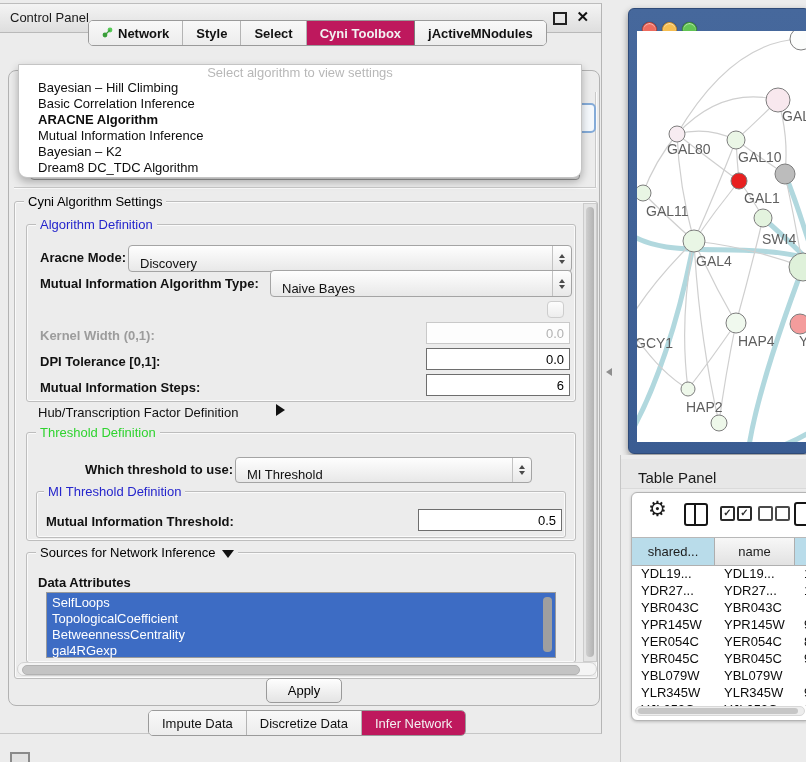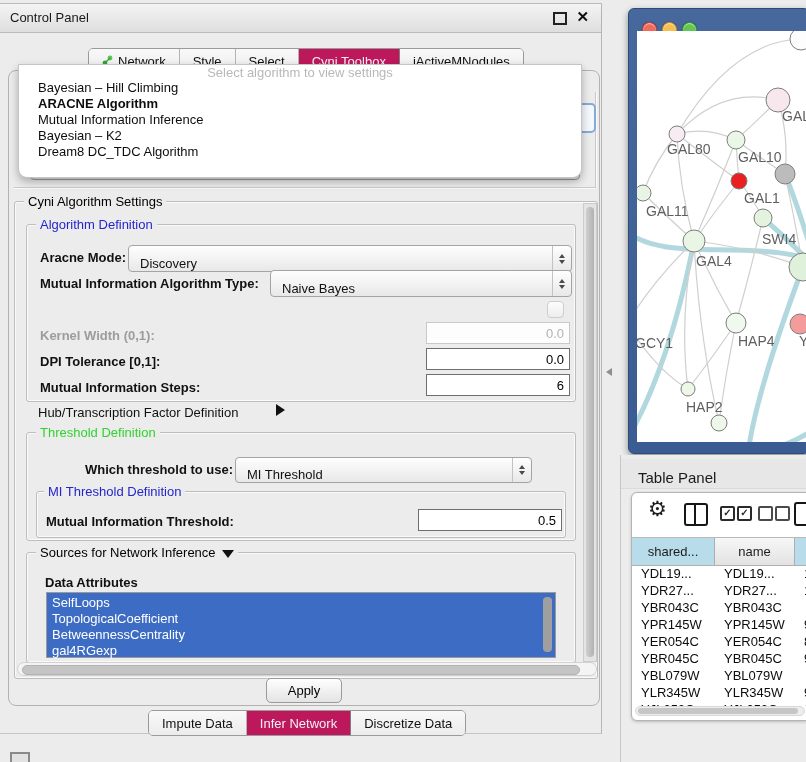--- a/index.html
+++ b/index.html
@@ -8,22 +8,22 @@
   
   #control-window{left:0;top:3px;width:601px;height:729px;background:#ececec;
     border-top:1px solid #bdbdbd;border-right:1px solid #b5b5b5;border-bottom:1px solid #c6c6c6;}
   #titlebar{left:0;top:0;width:100%;height:28px;background:linear-gradient(#f4f4f4,#dedede);
     border-bottom:1px solid #b9b9b9;}
   #title-text{left:10px;top:6px;font-size:13px;color:#1a1a1a;}
   .win-btn{top:8px;}
   #float-btn{right:34px;width:10px;height:9px;border:2px solid #222;}
   #close-btn{right:12px;top:4px;font-size:15px;font-weight:bold;color:#111;}
   
-  #top-tabs{left:88px;top:44px;height:24px;display:flex;border:1px solid #9a9a9a;border-radius:5px;
-    overflow:hidden;background:#efefef;}
+  #top-tabs{left:88px;top:16px;height:24px;display:flex;border:1px solid #9a9a9a;border-radius:5px;
+    overflow:hidden;background:#efefef;font-weight:bold;}
   .tab{display:flex;align-items:center;gap:5px;padding:0 13px;font-size:13px;color:#111;
     border-right:1px solid #b4b4b4;background:linear-gradient(#f8f8f8,#ececec);white-space:nowrap;}
   .tab:last-child{border-right:none;}
   .tab.sel{background:#be185d;color:#f2f2f2;border-right-color:#7d7d7d;}
   
   #content-panel{left:8px;top:66px;width:590px;height:634px;border:1px solid #b2b2b2;border-radius:8px;
     background:#ececec;}
   
   #frag-line{left:14px;top:183px;width:582px;height:0;border-top:1px solid #c9c9c9;border-bottom:1px solid #fafafa;}
   #frag-vline{left:595px;top:88px;width:0;height:95px;border-left:1px solid #c9c9c9;border-right:1px solid #fafafa;}
@@ -204,49 +204,50 @@
         </span>
     </div>
 
     <div class="abs group" style="left:36px;top:487px;width:528px;height:45px;"></div>
     <span class="legend blue" style="left:44px;top:480px;">MI Threshold Definition</span>
     <span class="abs lab" style="left:46px;top:510px;">Mutual Information Threshold:</span>
     <input class="abs fld" style="left: 418px; top: 505px; width: 144px; height: 22px; padding-left: 28px;" value="0.5">
 
     <div class="abs group" style="left:26px;top:548px;width:548px;height:109px;"></div>
     <span class="legend" style="left:36px;top:541px;"><span>Sources for Network Inference</span><span class="tri-down"></span></span>
-    <span class="abs lab" style="left:45px;top:571px;">Data Attributes</span>
+    <span class="abs lab" style="left:38px;top:571px;">Data Attributes</span>
     <div class="abs" id="attr-list">
 
     <div class="attr-item">SelfLoops</div>
         <div class="attr-item">TopologicalCoefficient</div>
         <div class="attr-item">BetweennessCentrality</div>
         <div class="attr-item">gal4RGexp</div>
         <div class="abs" id="attr-scroll-thumb"></div>
       </div>
 
     <div class="abs" id="v-scroll">
         <div class="abs" id="v-thumb"></div>
       </div>
     <div class="abs" id="h-scroll">
         <div class="abs" id="h-thumb"></div>
       </div>
 
     <div class="abs" id="apply-btn">Apply</div>
 
     <div class="abs" id="bottom-tabs">
         <div class="tab">Impute Data</div>
+        <div class="tab">Discretize Data</div>
         <div class="tab sel">Infer Network</div>
-        <div class="tab">Discretize Data</div>
       </div>
 
     <div class="abs" id="algo-popup">
       <div id="popup-prompt">Select algorithm to view settings</div>
       <div id="popup-list">
           <div class="popup-item">Bayesian – Hill Climbing</div>
+          <div class="popup-item">Basic Correlation Inference</div>
           <div class="popup-item sel">ARACNE Algorithm</div>
           <div class="popup-item">Mutual Information Inference</div>
           <div class="popup-item">Bayesian – K2</div>
           <div class="popup-item">Dream8 DC_TDC Algorithm</div>
         </div>
     </div>
   </div>
 
   <div class="abs" id="split-arrow"></div>
 

